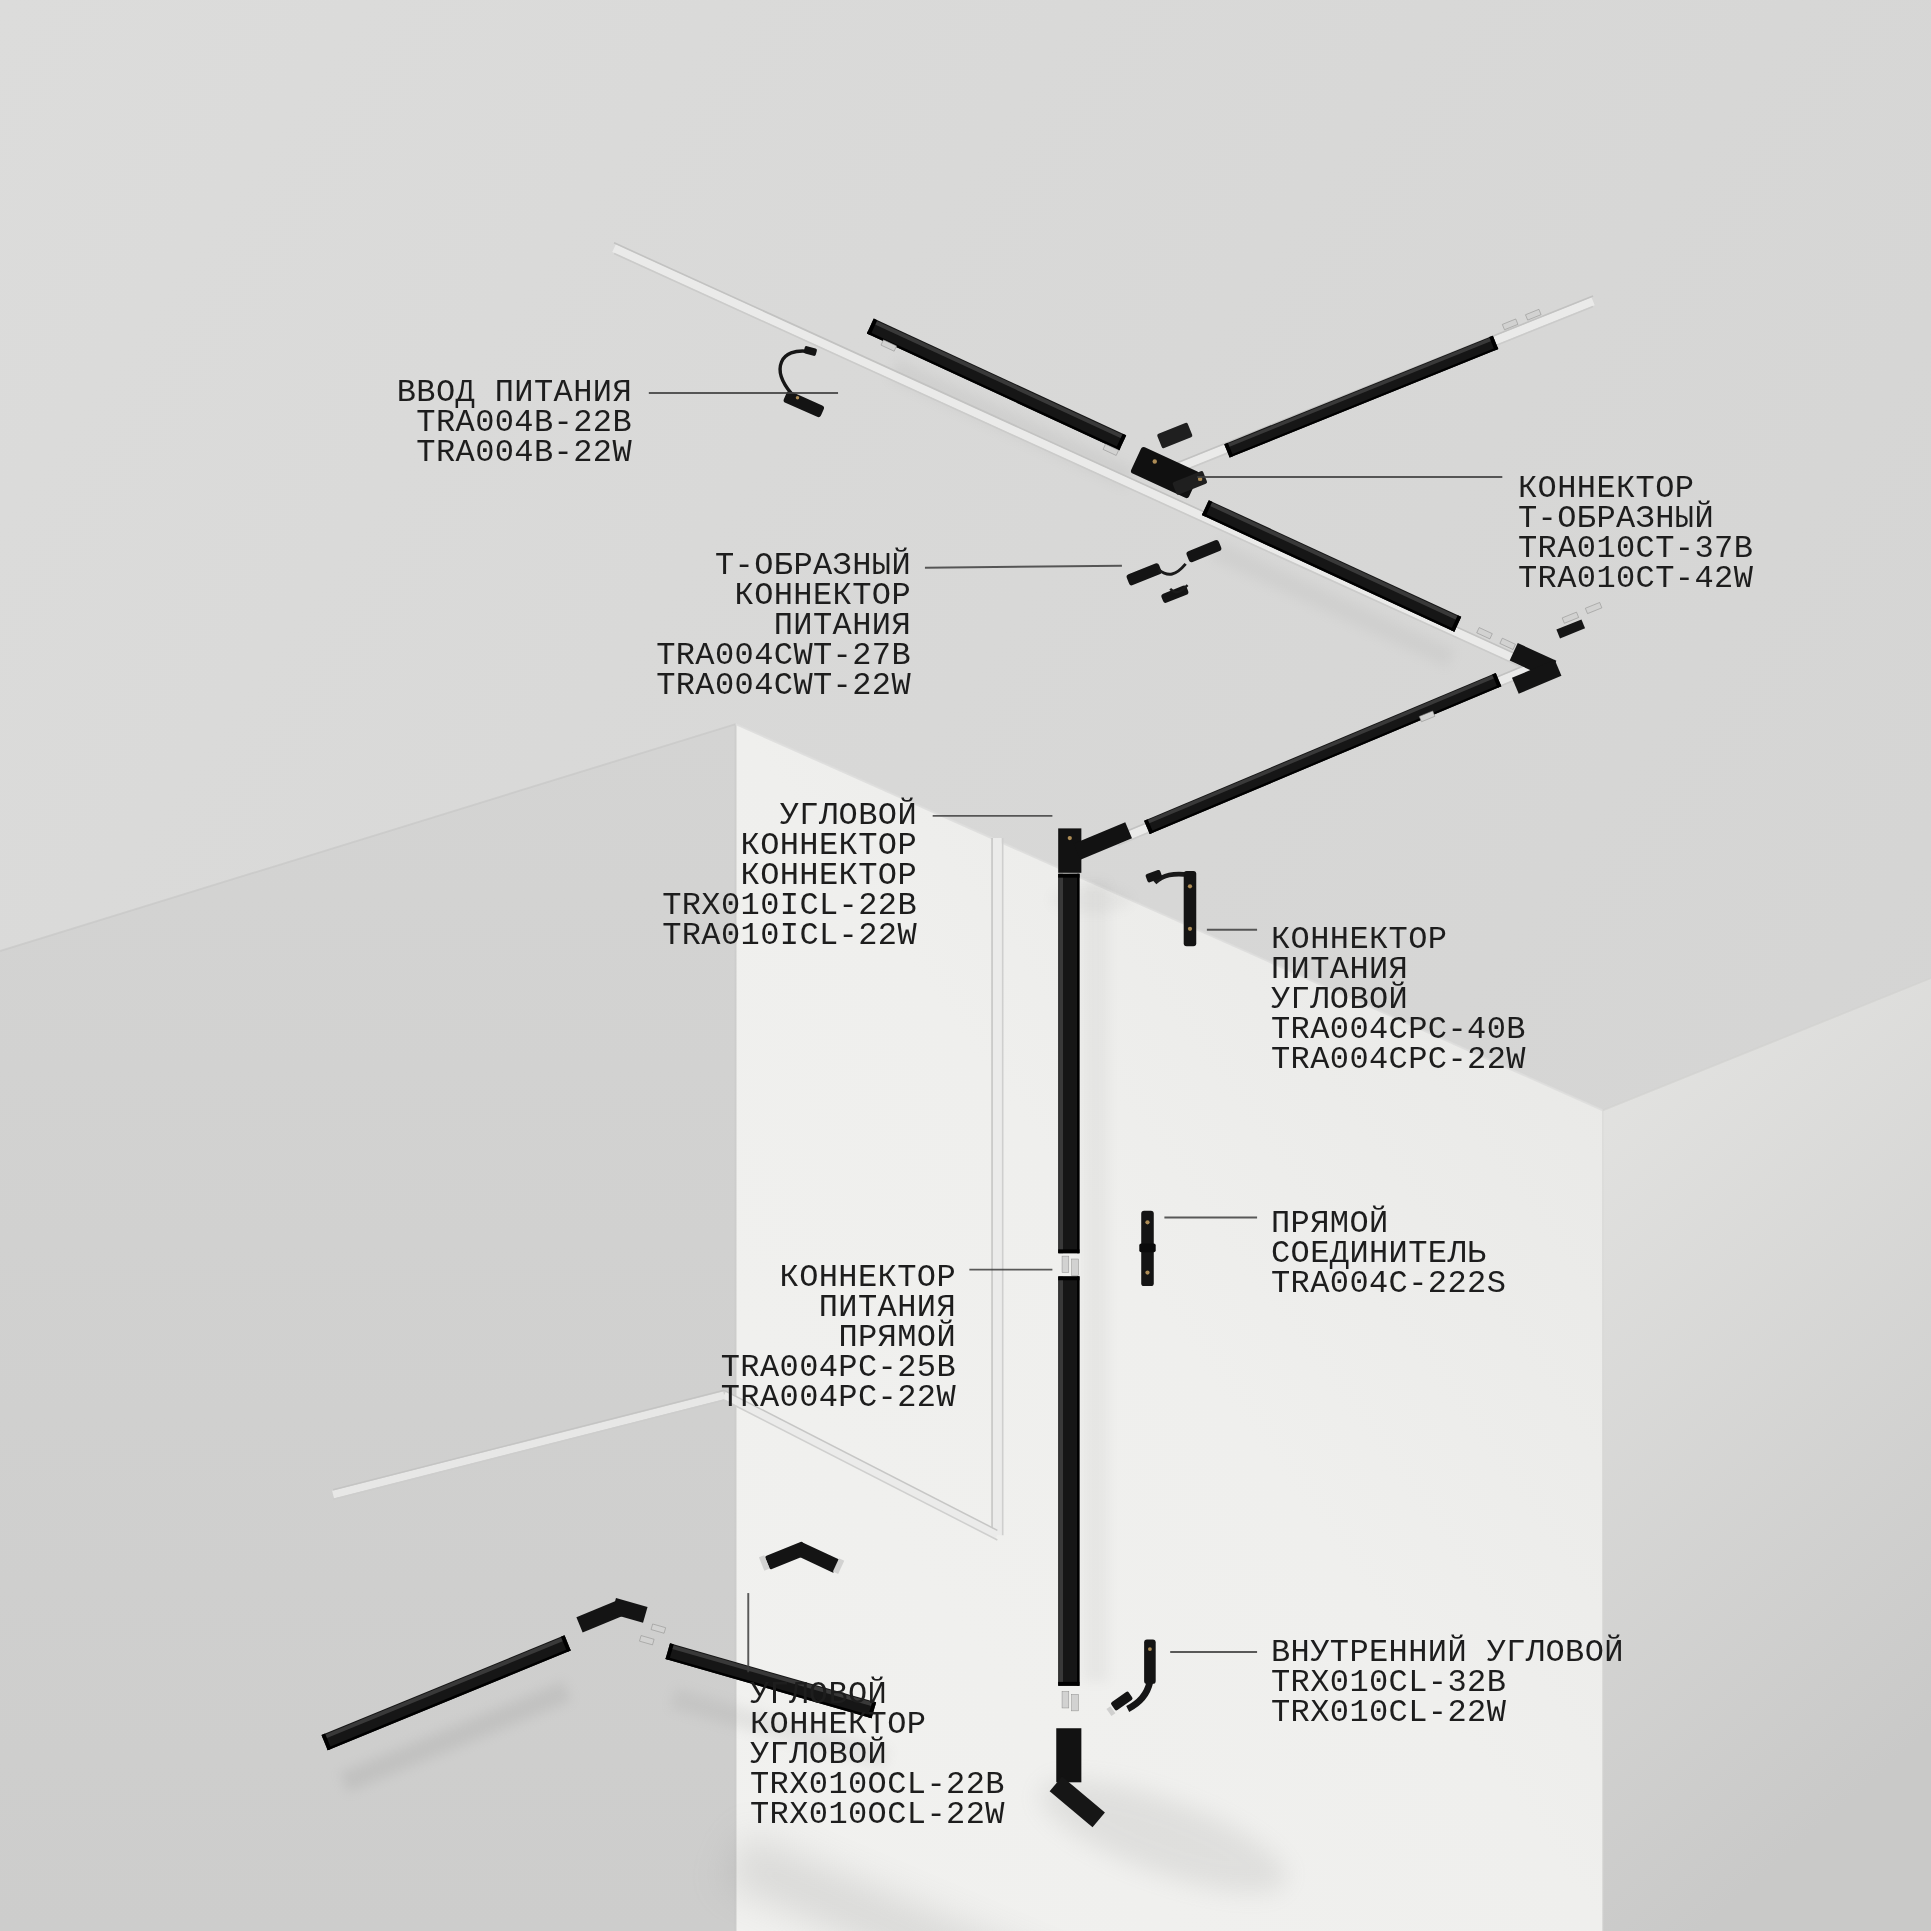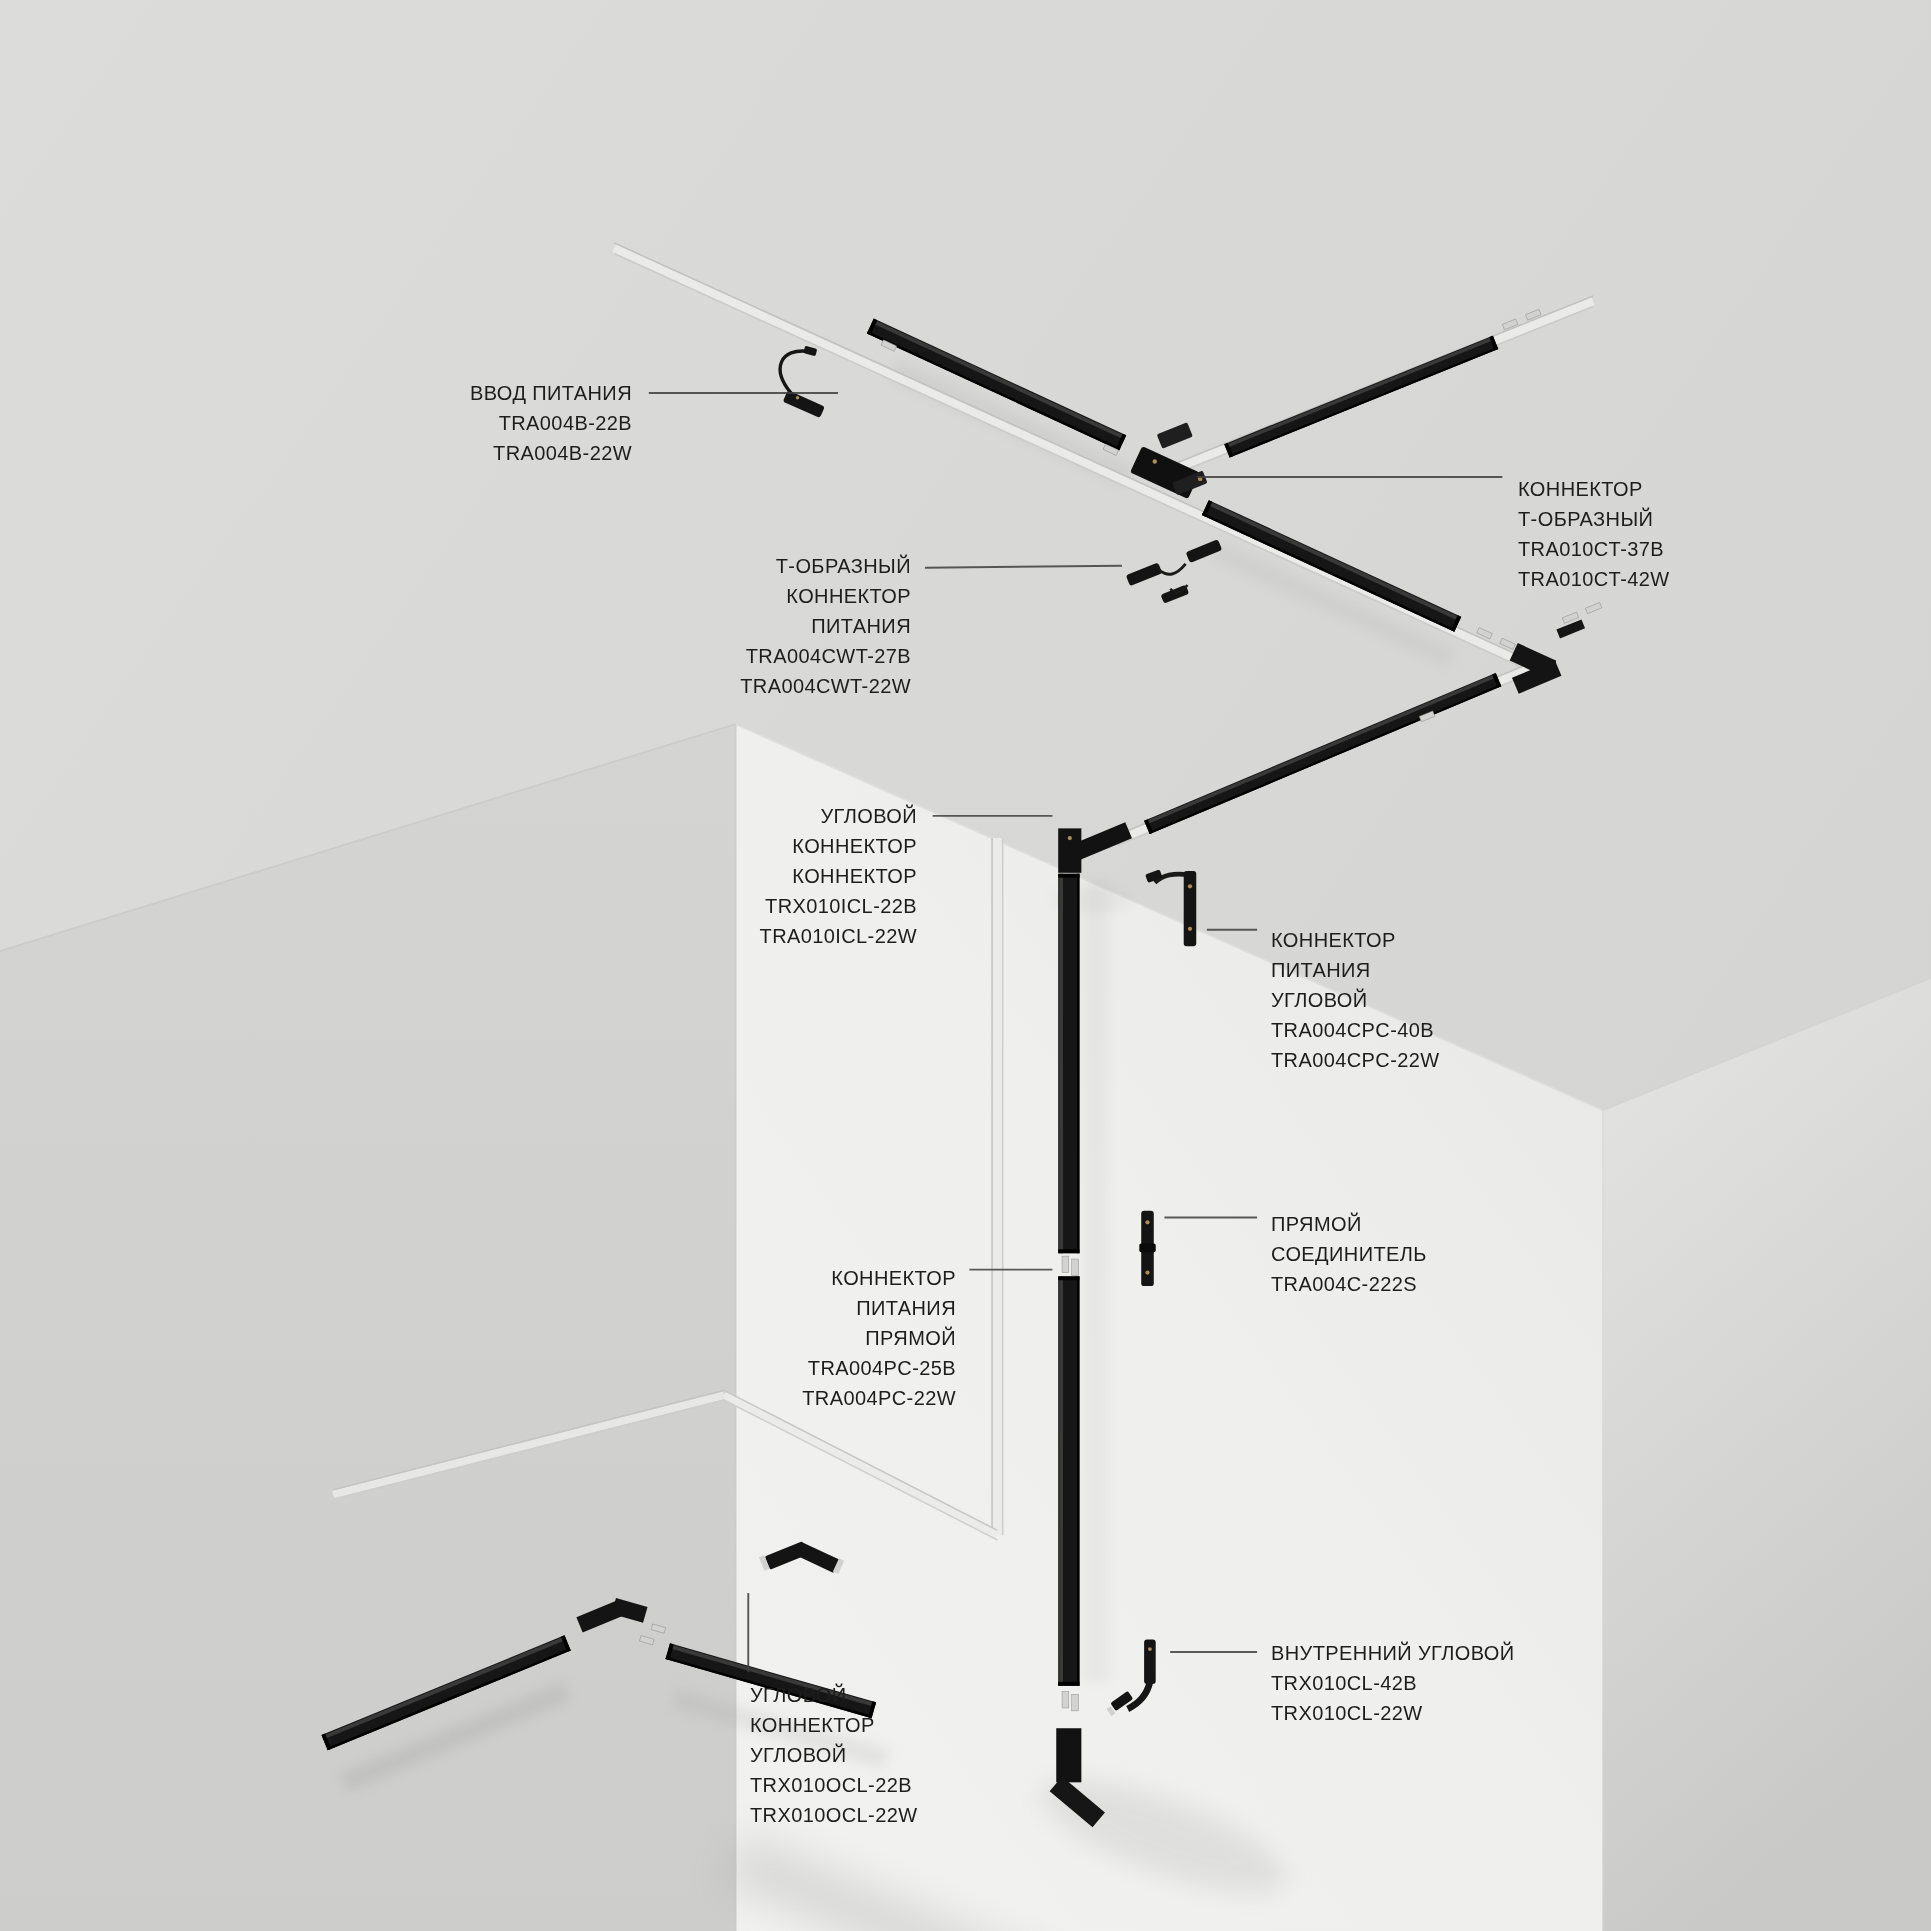--- a/index.html
+++ b/index.html
@@ -6,25 +6,26 @@
   body{
     width:1931px;height:1931px;position:relative;overflow:hidden;
     background:#d8d8d7;
     font-family:"Liberation Sans", sans-serif;
   }
   .stage{position:absolute;inset:0;}
   svg{display:block;}
   .label{
     position:absolute;
     color:var(--text,#1d1d1d);
-    font-size:20px;
+    font-size:32px;
     line-height:30px;
     font-weight:500;
     letter-spacing:0.4px;
     white-space:nowrap;
+    font-family:Liberation Mono, monospace;
   }
   .label.right{text-align:right;}
   .label.left{text-align:left;}
 </style>
 </head>
 <body>
 
 <div class="stage">
 <svg width="1931" height="1931" viewBox="0 0 2000 2000">
   <defs>
@@ -330,16 +331,16 @@
 <div class="label left" style="left:750px;top:1680px">
   <div>УГЛОВОЙ</div>
   <div>КОННЕКТОР</div>
   <div>УГЛОВОЙ</div>
   <div>TRX010OCL-22B</div>
   <div>TRX010OCL-22W</div>
 </div>
 
 <div class="label left" style="left:1271px;top:1638px">
   <div>ВНУТРЕННИЙ УГЛОВОЙ</div>
-  <div>TRX010CL-42B</div>
+  <div>TRX010CL-32B</div>
   <div>TRX010CL-22W</div>
 </div>
 
 
 </body></html>

